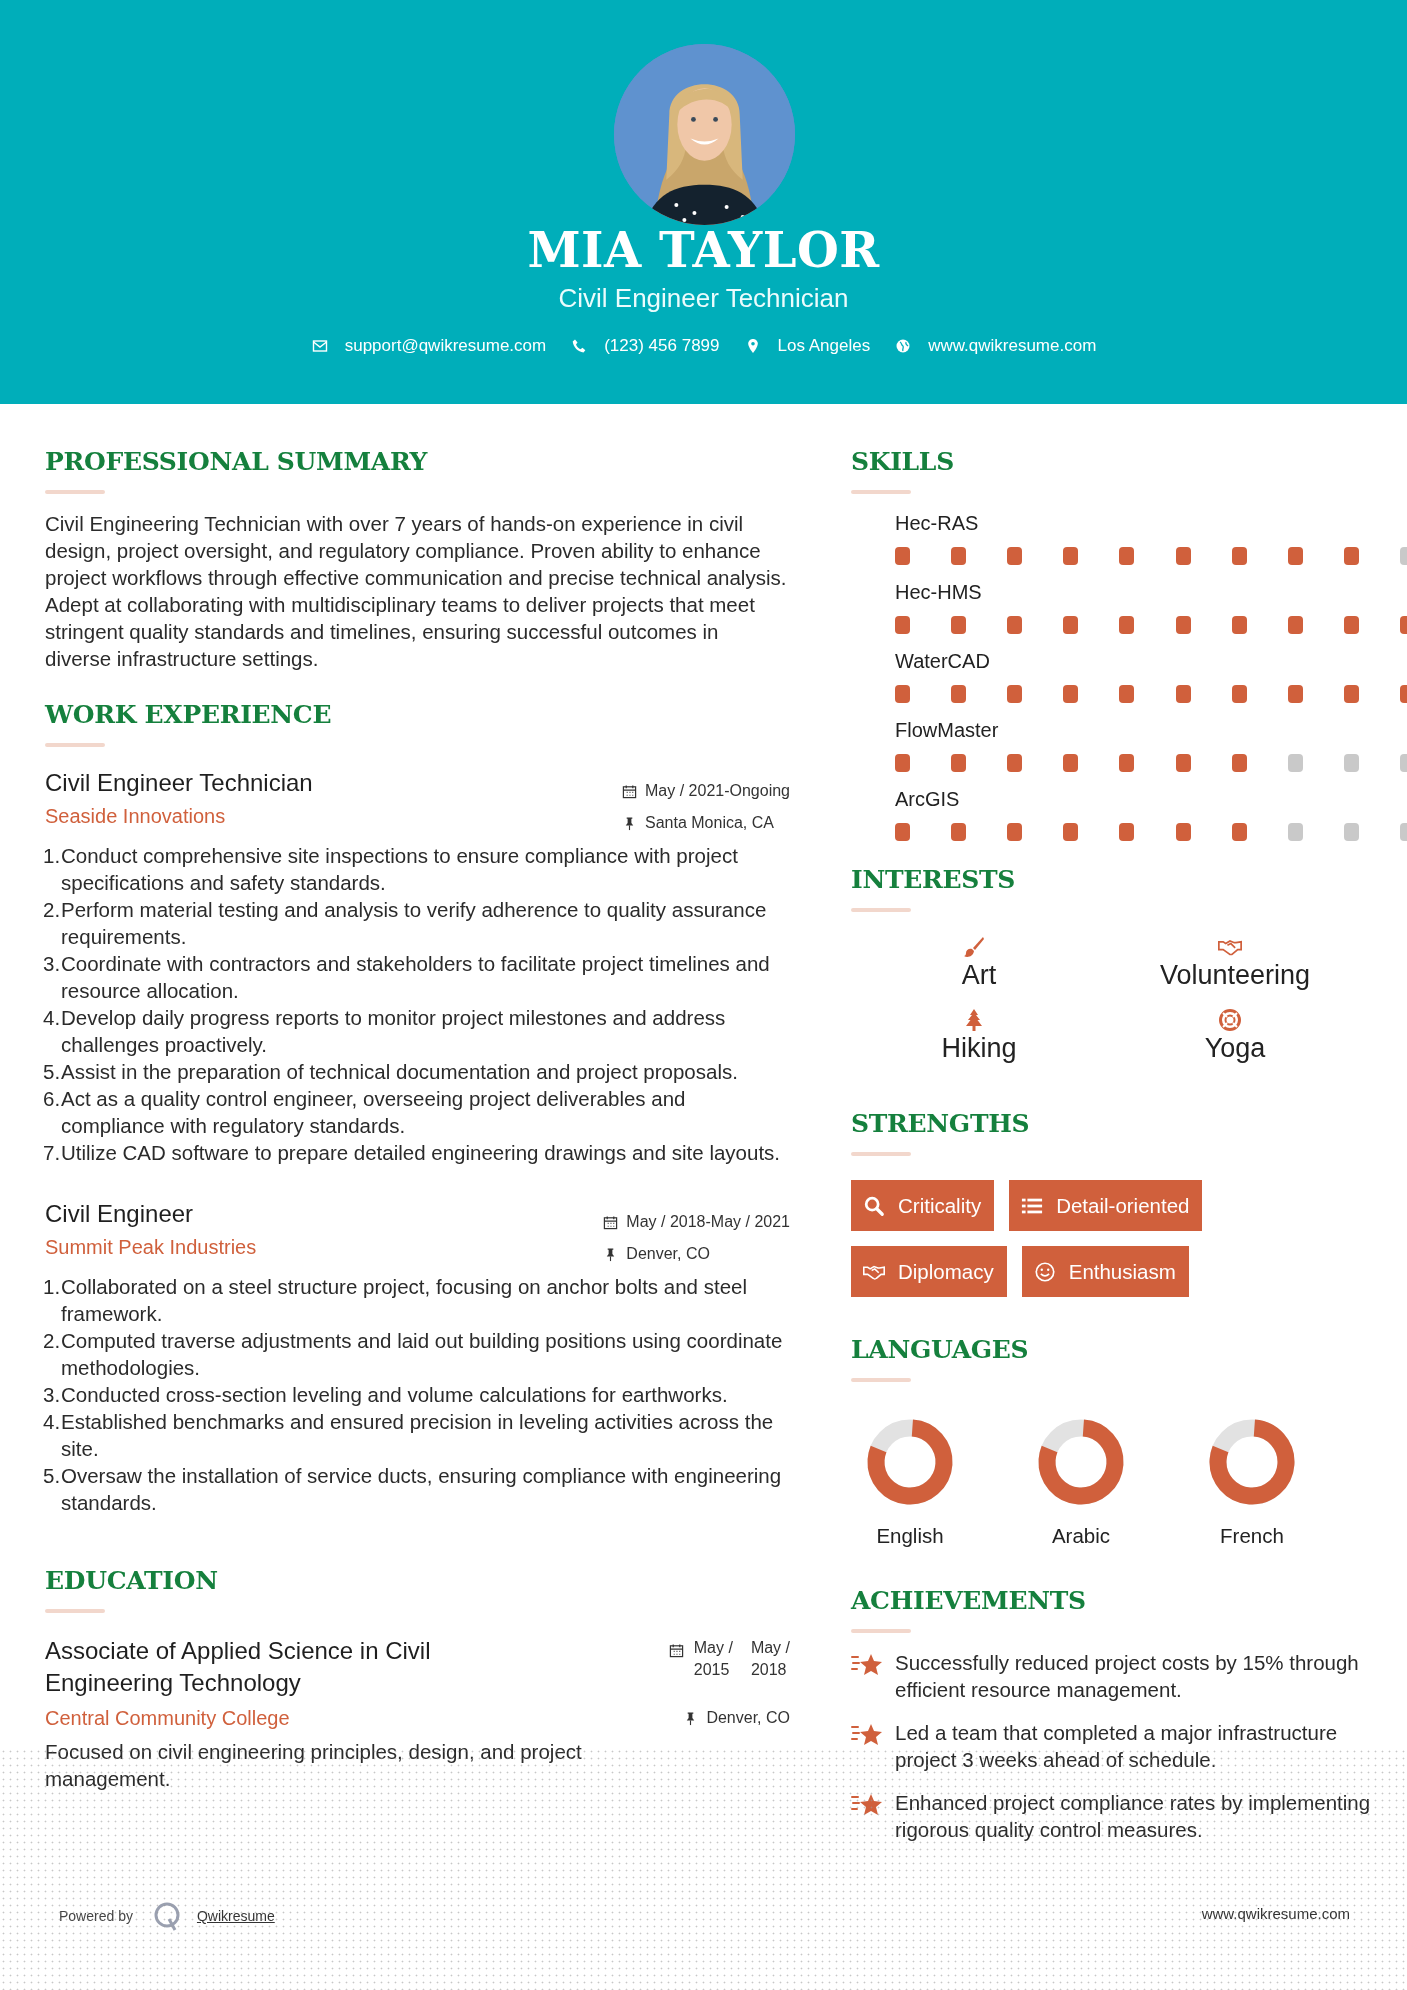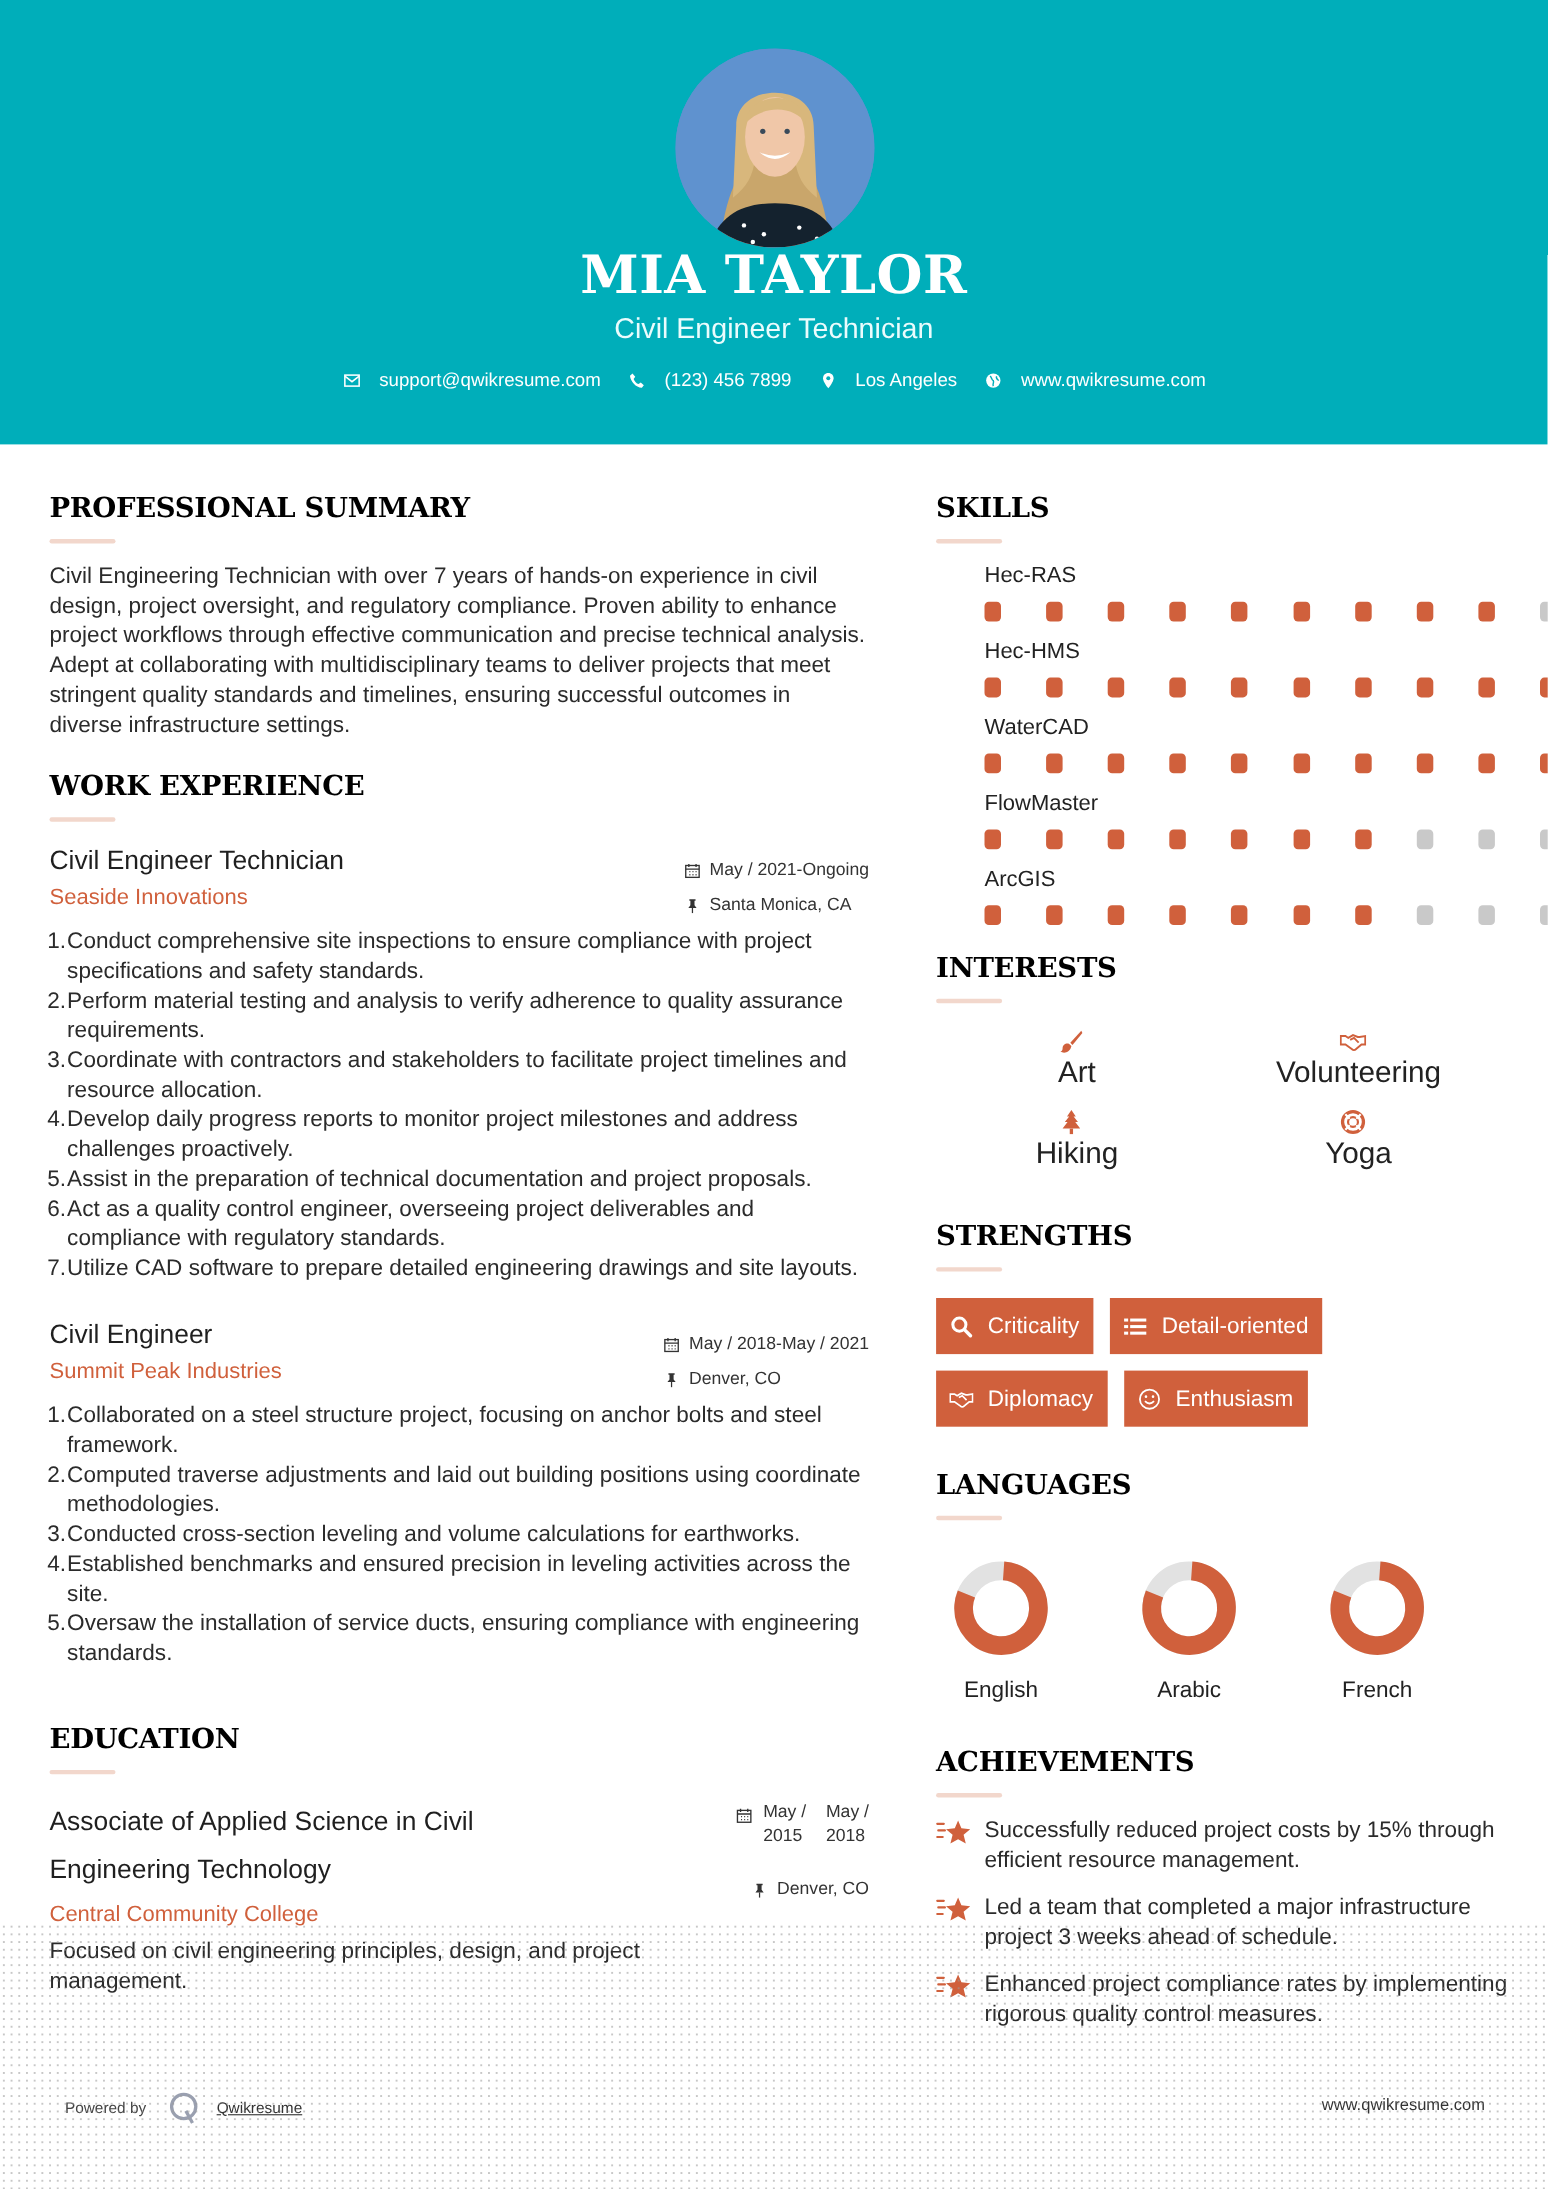--- a/index.html
+++ b/index.html
@@ -12,21 +12,21 @@
   .name { position: absolute; left: 0; top: 222px; width: 1407px; text-align: center; color: #fff; font-family: "DejaVu Serif", "Liberation Serif", serif; font-weight: bold; font-size: 48px; letter-spacing: 0.5px; }
   .title { position: absolute; left: 0; top: 283px; width: 1407px; text-align: center; color: #eafcfd; font-size: 26px; }
   .contacts { position: absolute; left: 0; top: 336px; width: 1407px; display: flex; justify-content: center; align-items: center; gap: 0; color: #fff; font-size: 17px; }
   .contact { display: flex; align-items: center; margin: 0 12px; }
   .contact .ic { width: 18px; height: 18px; margin-right: 16px; display: inline-flex; align-items: center; justify-content: center; }
   .contact .ic svg { width: 16px; height: 16px; }
 
   .left { position: absolute; left: 45px; top: 404px; width: 745px; }
   .right { position: absolute; left: 851px; top: 404px; width: 520px; }
 
-  .sec-h { font-family: "DejaVu Serif", "Liberation Serif", serif; font-weight: bold; font-size: 25px; color: #000000; letter-spacing: -0.3px; }
+  .sec-h { font-family: "DejaVu Serif", "Liberation Serif", serif; font-weight: bold; font-size: 25px; color: #15803d; letter-spacing: -0.3px; }
   .sec-line { width: 60px; height: 4px; background: #f2d7cc; border-radius: 2px; margin-top: 14px; }
 
   .summary-text { font-size: 20.5px; line-height: 27px; color: #2b2b2b; margin-top: 16px; }
 
   .job { position: relative; }
   .job-title { font-size: 24px; color: #1f1f1f; }
   .job-company { font-size: 20px; color: #D0603C; margin-top: 8px; }
   .job-meta { position: absolute; right: 0; top: 6px; text-align: right; font-size: 16px; color: #333; line-height: 32px; }
   .job-meta .m { display: flex; align-items: center; }
   .job-meta svg { width: 15px; height: 15px; margin-right: 8px; }
@@ -51,21 +51,21 @@
 
   .langs { display: flex; margin-top: 36px; }
   .lang { width: 171px; text-align: left; }
   .lang .donut { width: 88px; height: 88px; margin-left: 15px; }
   .lang-label { font-size: 20.5px; color: #222; margin-top: 14px; width: 118px; text-align: center; }
 
   .ach { display: flex; margin-top: 16px; font-size: 20.5px; line-height: 27px; color: #2b2b2b; }
   .ach .ic { width: 44px; flex: none; padding-top: 2px; }
   .ach svg { width: 34px; height: 28px; }
 
-  .edu-title { font-size: 24px; color: #1f1f1f; line-height: 43px; width: 460px; }
+  .edu-title { font-size: 24px; color: #1f1f1f; line-height: 32px; width: 460px; }
   .edu-meta { position: absolute; right: 0; top: 2px; font-size: 16px; color: #333; }
   .edu-dates { display: flex; align-items: flex-start; }
   .edu-dates svg { width: 15px; height: 15px; margin-right: 10px; margin-top: 6px; }
   .edu-dates .col { line-height: 22px; margin-right: 18px; }
   .edu-loc { display: flex; align-items: center; justify-content: flex-end; margin-top: 28px; }
   .edu-loc svg { width: 15px; height: 15px; margin-right: 8px; }
 
   .powered { position: absolute; left: 59px; top: 1900px; display: flex; align-items: center; font-size: 14px; color: #444; }
   .powered .q { width: 32px; height: 32px; margin: 0 14px 0 18px; }
   .powered a { color: #333; text-decoration: underline; }

